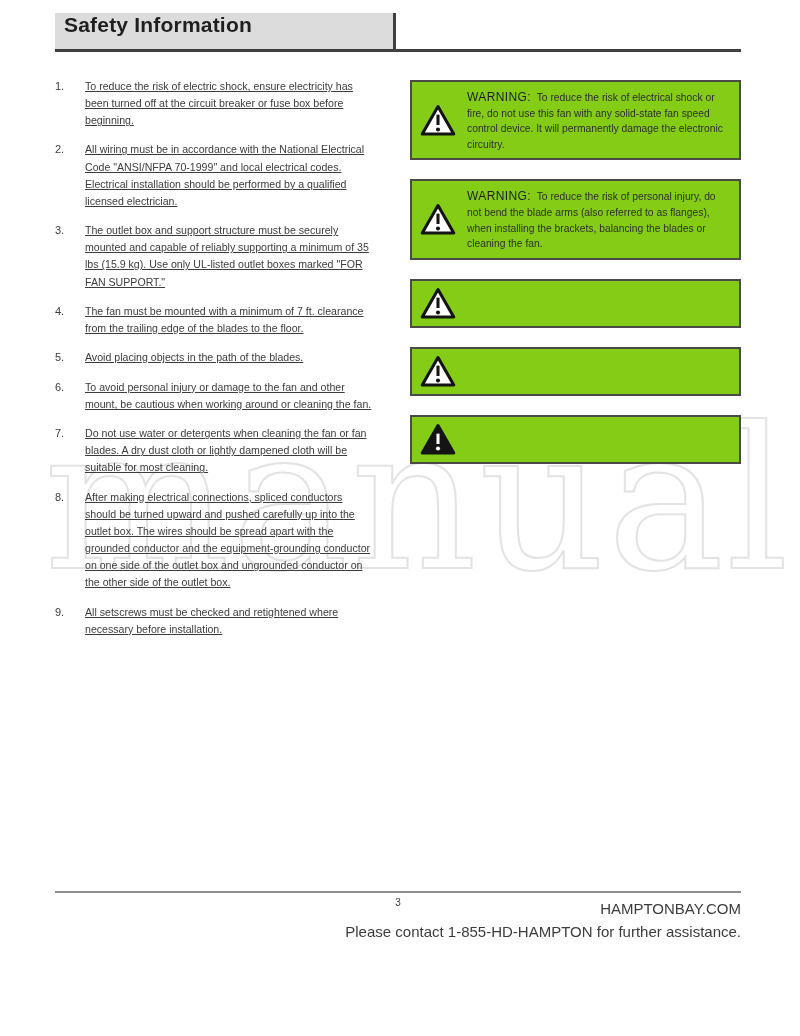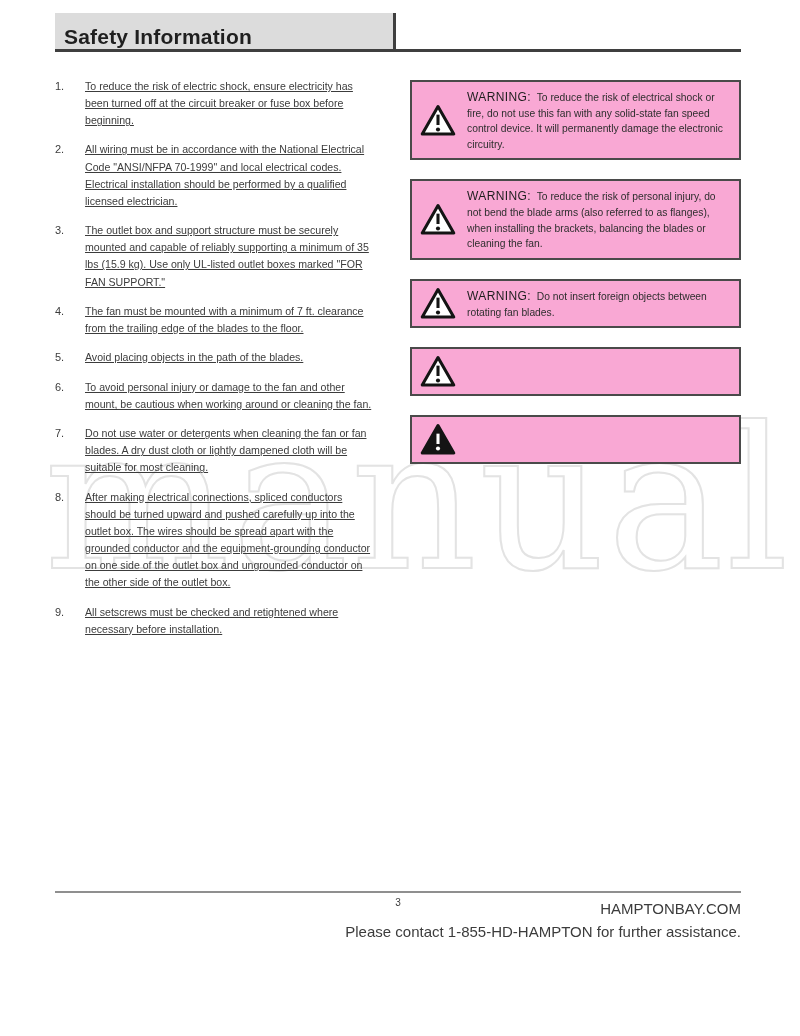--- a/index.html
+++ b/index.html
@@ -22,21 +22,21 @@
   .page-content { position:relative; z-index:1; }
 
   
   .header-wrap {
     position:absolute; left:55px; top:13px; width:686px;
     border-bottom:3px solid #3f3f3f;
   }
   .title-box {
     width:341px; height:36px; background:#dcdcdc;
     border-right:3px solid #3f3f3f;
-    display:flex; align-items:flex-end; padding-left:9px;
+    display:flex; align-items:flex-start; padding-left:9px;
   }
   .title-box h1 {
     font-size:21px; font-weight:bold; color:#1f1f1f; letter-spacing:0.2px;
   }
 
   
   .safety-list {
     position:absolute; left:55px; top:78px; width:318px;
   }
   .safety-item { display:flex; margin-bottom:12px; }
@@ -45,21 +45,21 @@
   }
   .safety-item .txt {
     flex:1; font-size:10.6px; line-height:1.62; color:#3c3c3c;text-decoration:underline;
   }
 
   
   .notices {
     position:absolute; left:410px; top:80px; width:331px;
   }
   .notice-box {
-    background:#f9a8d4; border:2px solid #4a4a4a;
+    background:#84cc16; border:2px solid #4a4a4a;
     display:flex; align-items:center; gap:11px;
     padding:6px 10px 6px 8px; margin-bottom:19px;
   }
   .notice-icon { flex:0 0 36px; display:flex; justify-content:center; }
   .notice-text { flex:1; font-size:10.3px; line-height:1.5; color:#2e2e2e; }
   .notice-label { font-size:12px; letter-spacing:0.4px; color:#1e1e1e; }
 
   
   .footer {
     position:absolute; left:55px; top:891px; width:686px;
@@ -149,21 +149,20 @@
     </div>
 
     <div class="notice-box">
       <span class="notice-icon">
         <svg width="36" height="33" viewBox="0 0 40 36">
           <path d="M20 2.5 L37.5 33 L2.5 33 Z" fill="#ffffff" stroke="#141414" stroke-width="3.4" stroke-linejoin="round"></path>
           <rect x="18.3" y="11.5" width="3.4" height="11.5" fill="#141414"></rect>
           <circle cx="20" cy="28" r="2.3" fill="#141414"></circle>
         </svg>
       </span>
-      <p class="notice-text"><span class="notice-label">WARNING:</span>&nbsp; <span>Do not insert foreign objects between rotating fan blades.</span></p>
     </div>
 
     <div class="notice-box">
       <span class="notice-icon">
         <svg width="36" height="33" viewBox="0 0 40 36">
           <path d="M20 2.5 L37.5 33 L2.5 33 Z" fill="#ffffff" stroke="#141414" stroke-width="3.4" stroke-linejoin="round"></path>
           <rect x="18.3" y="11.5" width="3.4" height="11.5" fill="#141414"></rect>
           <circle cx="20" cy="28" r="2.3" fill="#141414"></circle>
         </svg>
       </span>

